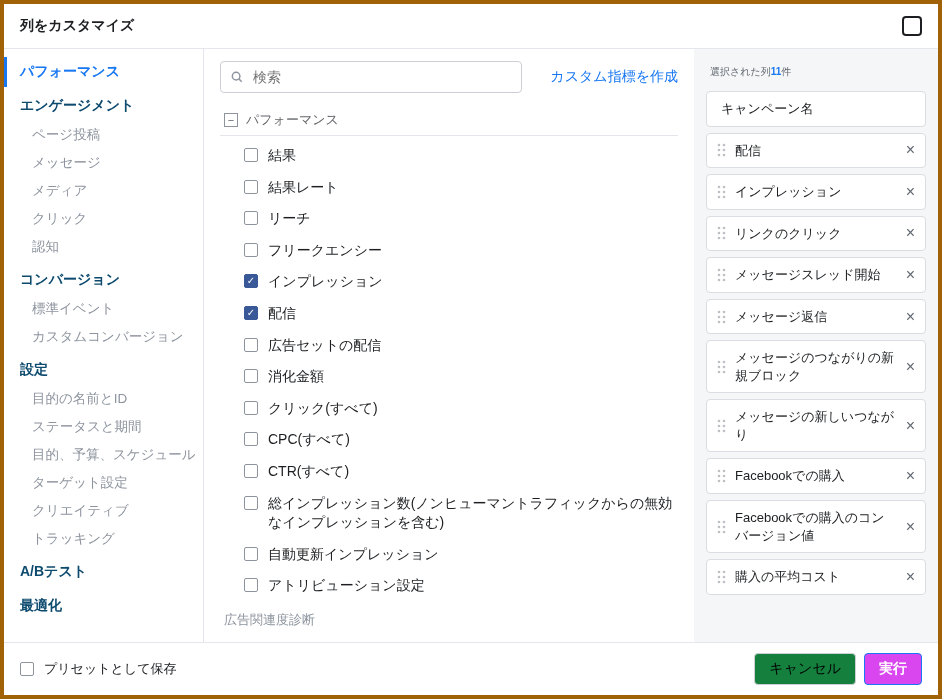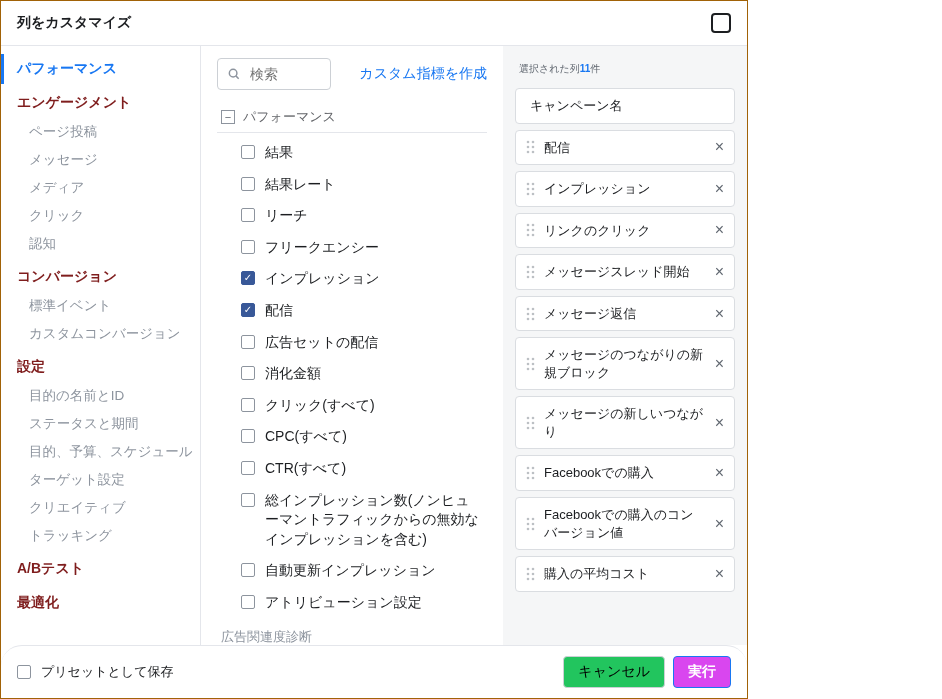--- a/index.html
+++ b/index.html
@@ -1,28 +1,28 @@
 <!DOCTYPE html>
 <html><head>
   <meta charset="utf-8">
   <style>
     * { box-sizing: border-box; margin: 0; padding: 0; }
     body { font-family: -apple-system, BlinkMacSystemFont, "Segoe UI", Helvetica, Arial, sans-serif; font-size: 14px; color: #1c1e21; background: #fff; }
     
-    .modal { width: 748px; height: 699px; display: flex; flex-direction: column; border: 1px solid #a16207; }
+    .modal { width: 942px; height: 699px; display: flex; flex-direction: column; border: 4px solid #a16207; }
     
     .modal-header { display: flex; align-items: center; justify-content: space-between; padding: 12px 16px; border-bottom: 1px solid #e4e6eb; }
     .modal-title { font-weight: 700; font-size: 14px; }
     .modal-close { width: 20px; height: 20px; border: 2px solid #1c1e21; border-radius: 4px; cursor: pointer; }
     
     .modal-body { flex: 1; display: flex; overflow: hidden; }
     
     .sidebar { width: 200px; border-right: 1px solid #e4e6eb; overflow-y: auto; padding: 8px 0; }
     .sidebar-section { margin-bottom: 4px; }
-    .sidebar-heading { padding: 6px 16px; font-weight: 700; color: #7f1d1d; cursor: pointer; }
+    .sidebar-heading { padding: 6px 16px; font-weight: 700; color: #0c4a6e; cursor: pointer; }
     .sidebar-heading.active { color: #1877f2; border-left: 3px solid #1877f2; padding-left: 13px; }
     .sidebar-item { padding: 5px 16px 5px 28px; color: #8d949e; cursor: pointer; font-size: 13.5px; white-space: nowrap; }
     
     .middle { flex: 1; display: flex; flex-direction: column; overflow: hidden; }
     .search-row { display: flex; align-items: center; padding: 12px 16px; gap: 28px; }
     .search-box { flex: 1; position: relative; }
     .search-input { width: 100%; padding: 7px 10px 7px 32px; border: 1px solid #ccd0d5; border-radius: 4px; font-size: 14px; outline: none; }
     .search-icon-svg { position: absolute; left: 10px; top: 50%; transform: translateY(-50%); color: #8d949e; }
     .create-metric { color: #1877f2; cursor: pointer; font-size: 14px; }
     
@@ -44,26 +44,26 @@
     .right-panel { width: 244px; background: #f5f6f7; padding: 16px 12px; overflow-y: auto; }
     .right-header { color: #606770; font-size: 10px; margin-bottom: 12px; padding-left: 4px; }
     .right-header .count-num { color: #1877f2; font-weight: 700; }
     
     .selected-card { background: #fff; border: 1px solid #dadde1; border-radius: 4px; margin-bottom: 6px; padding: 8px 8px 8px 10px; display: flex; align-items: center; gap: 8px; font-size: 13px; }
     .selected-card.first { padding-left: 14px; }
     .drag-handle { color: #bcc0c4; cursor: move; display: flex; flex-shrink: 0; }
     .selected-label { flex: 1; color: #1c1e21; line-height: 1.35; }
     .remove-x { color: #606770; cursor: pointer; font-size: 16px; line-height: 1; padding: 0 2px; }
     
-    .modal-footer { display: flex; align-items: center; justify-content: space-between; padding: 10px 16px; border-top: 1px solid #e4e6eb; border-radius: 21px; }
+    .modal-footer { display: flex; align-items: center; justify-content: space-between; padding: 10px 16px; border-top: 1px solid #e4e6eb; }
     .footer-left { display: flex; align-items: center; gap: 10px; }
     .preset-check { width: 14px; height: 14px; border: 1px solid #8d949e; border-radius: 2px; cursor: pointer; }
     .preset-label { font-size: 13px; color: #1c1e21; }
     .footer-right { display: flex; gap: 8px; }
-    .btn { padding: 6px 14px; border-radius: 4px; font-size: 14px; cursor: pointer; border: 1px solid #ccd0d5; background: #22c55e; }
+    .btn { padding: 6px 14px; border-radius: 4px; font-size: 14px; cursor: pointer; border: 1px solid #ccd0d5; background: #15803d; }
     .btn.primary { background: #d946ef; border-color: #1877f2; color: #fff; font-weight: 600; }
   </style>
 </head>
 <body>
 
 <div class="modal">
   <div class="modal-header">
     <div class="modal-title">列をカスタマイズ</div>
     <div class="modal-close"></div>
   </div>

